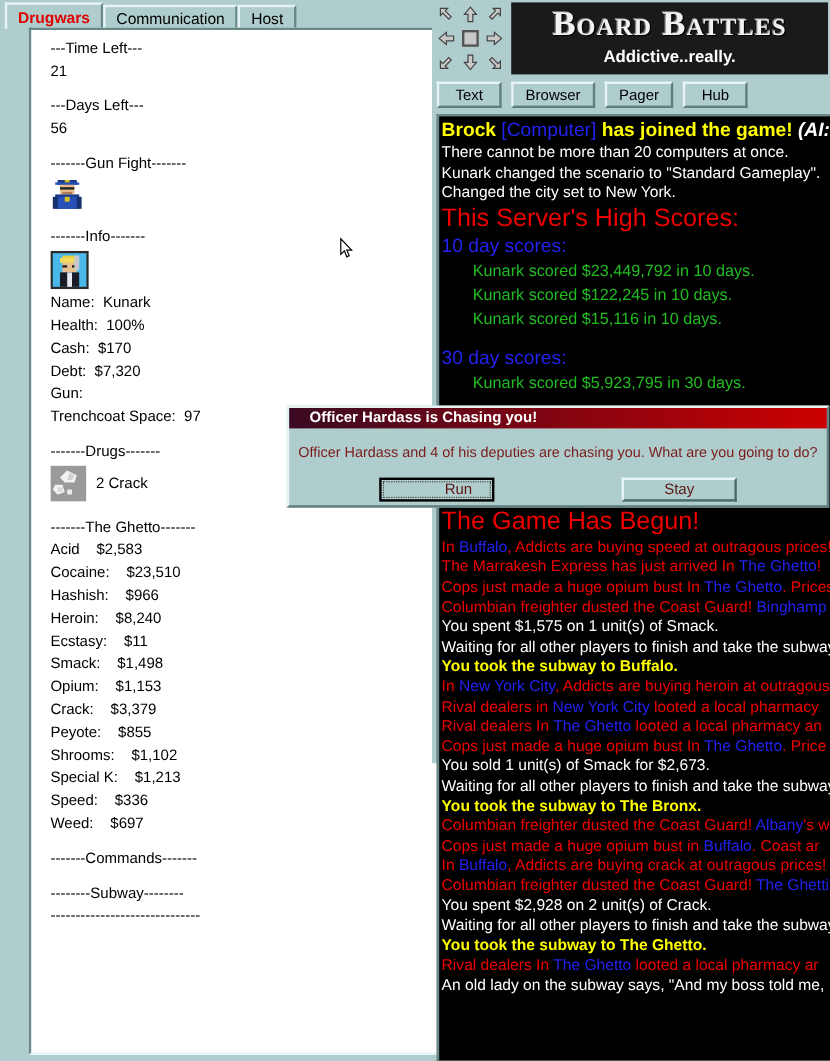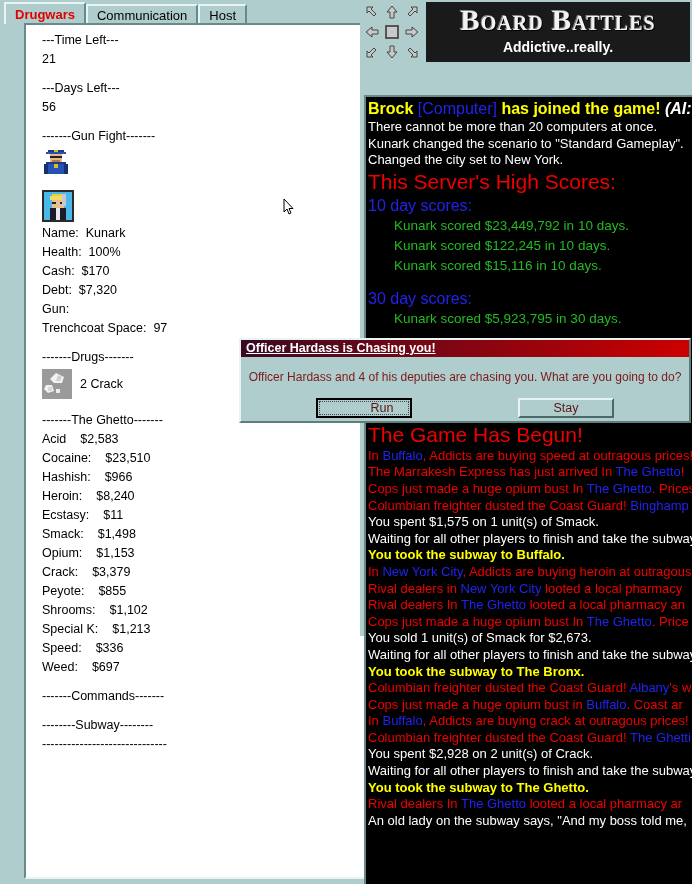--- a/index.html
+++ b/index.html
@@ -158,23 +158,22 @@
     border-top: 2px solid #e8f4f4;
     border-left: 2px solid #e8f4f4;
     border-right: 2px solid #5f7f7f;
     border-bottom: 2px solid #5f7f7f;
     z-index: 50;
   }
   #modal-title {
     height: 17px;
     background: linear-gradient(to right, #3a0a22, #cc0000);
     color: #fff; font-size: 12.5px; font-weight: bold;
-    line-height: 17px; padding-left: 5px;
+    line-height: 17px; padding-left: 17px;
     white-space: nowrap;
-    text-decoration: underline;
   }
   #modal-msg {
     text-align: center; font-size: 12px;
     color: #7a1a1a; margin-top: 13px;
     white-space: nowrap;
   }
   #modal-buttons {
     display: flex; justify-content: center; gap: 106px;
     margin-top: 14px;
   }
@@ -230,20 +229,21 @@
         <rect x="5" y="6" width="4" height="1" fill="#b07858"></rect>
         <rect x="2" y="7" width="10" height="6" fill="#1b3a8a"></rect>
         <rect x="3" y="8" width="8" height="5" fill="#2550b5"></rect>
         <rect x="6" y="8" width="2" height="2" fill="#d8c020"></rect>
         <rect x="1" y="8" width="2" height="5" fill="#16306f"></rect>
         <rect x="11" y="8" width="2" height="5" fill="#16306f"></rect>
       </svg>
     </div>
 
     <div class="spacer"></div>
+    <div class="ltxt">-------Info-------</div>
 
     <div class="lrow">
       <svg class="sprite" width="32" height="32" viewBox="0 0 16 16">
         <rect x="0" y="0" width="16" height="16" fill="#2a2a2a"></rect>
         <rect x="1" y="1" width="14" height="14" fill="#4ab8e8"></rect>
         <rect x="5" y="2" width="6" height="3" fill="#e8d040"></rect>
         <rect x="4" y="3" width="8" height="2" fill="#f0dc60"></rect>
         <rect x="5" y="5" width="6" height="4" fill="#e8c090"></rect>
         <rect x="5" y="6" width="2" height="1" fill="#222"></rect>
         <rect x="9" y="6" width="2" height="1" fill="#222"></rect>
@@ -350,20 +350,26 @@
           <path d="M13 13 L7 13 L9 11 L4 6 L6 4 L11 9 L13 7 Z" fill="#c8c8c8" stroke="#444" stroke-width="1"></path>
         </svg>
     </div>
   </div>
 
   <div id="logo-banner">
     <div id="logo-title">Board Battles</div>
     <div id="logo-tagline">Addictive..really.</div>
   </div>
 
+  <div id="mode-buttons">
+      <button class="mbtn">Text</button>
+      <button class="mbtn">Browser</button>
+      <button class="mbtn">Pager</button>
+      <button class="mbtn">Hub</button>
+    </div>
 
   <div id="console">
       <div class="cline med"><span class="c-yellow">Brock </span><span class="c-blue">[Computer]</span><span class="c-yellow"> has joined the game!</span><span class="c-ital">  (AI: Sme</span></div>
       <div class="cline"><span class="c-white">There cannot be more than 20 computers at once.</span></div>
       <div class="cline"><span class="c-white">Kunark changed the scenario to "Standard Gameplay".</span></div>
       <div class="cline"><span class="c-white">Changed the city set to New York.</span></div>
       <div class="cline big"><span class="c-red">This Server's High Scores:</span></div>
       <div class="cline med"><span class="c-blue">10 day scores:</span></div>
       <div class="cline score"><span class="c-green">Kunark scored $23,449,792 in 10 days.</span></div>
       <div class="cline score"><span class="c-green">Kunark scored $122,245 in 10 days.</span></div>

